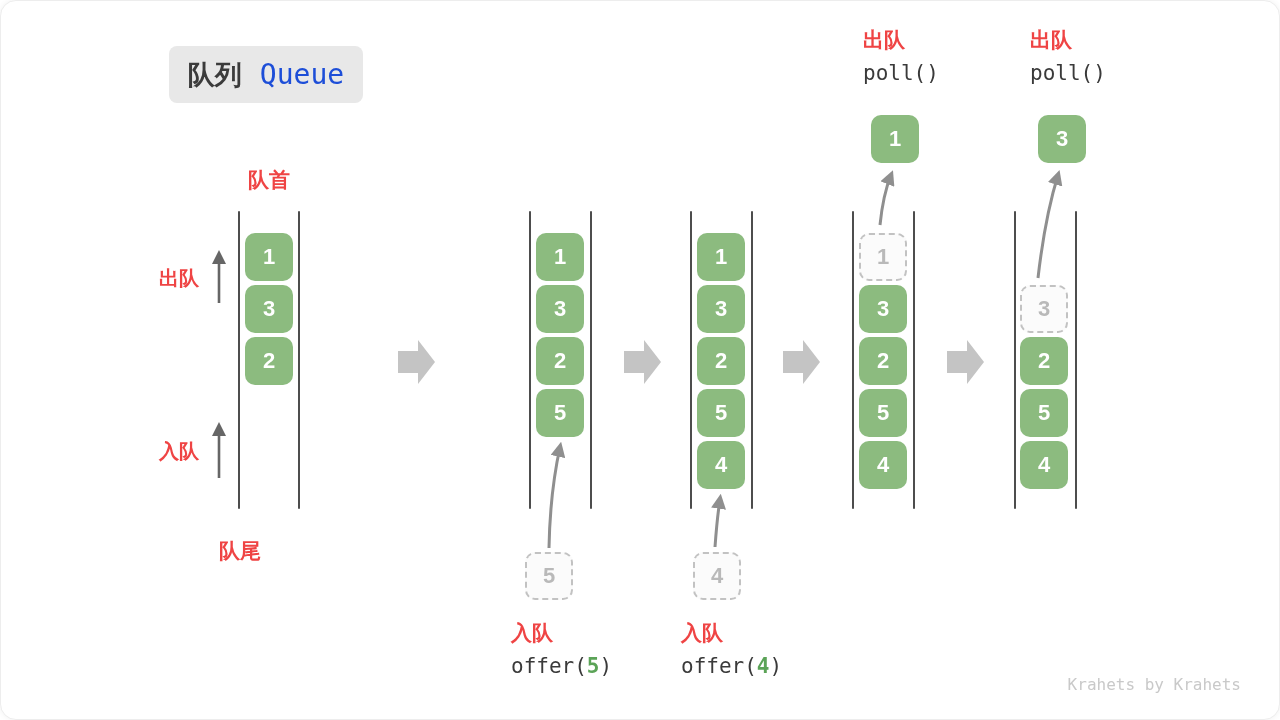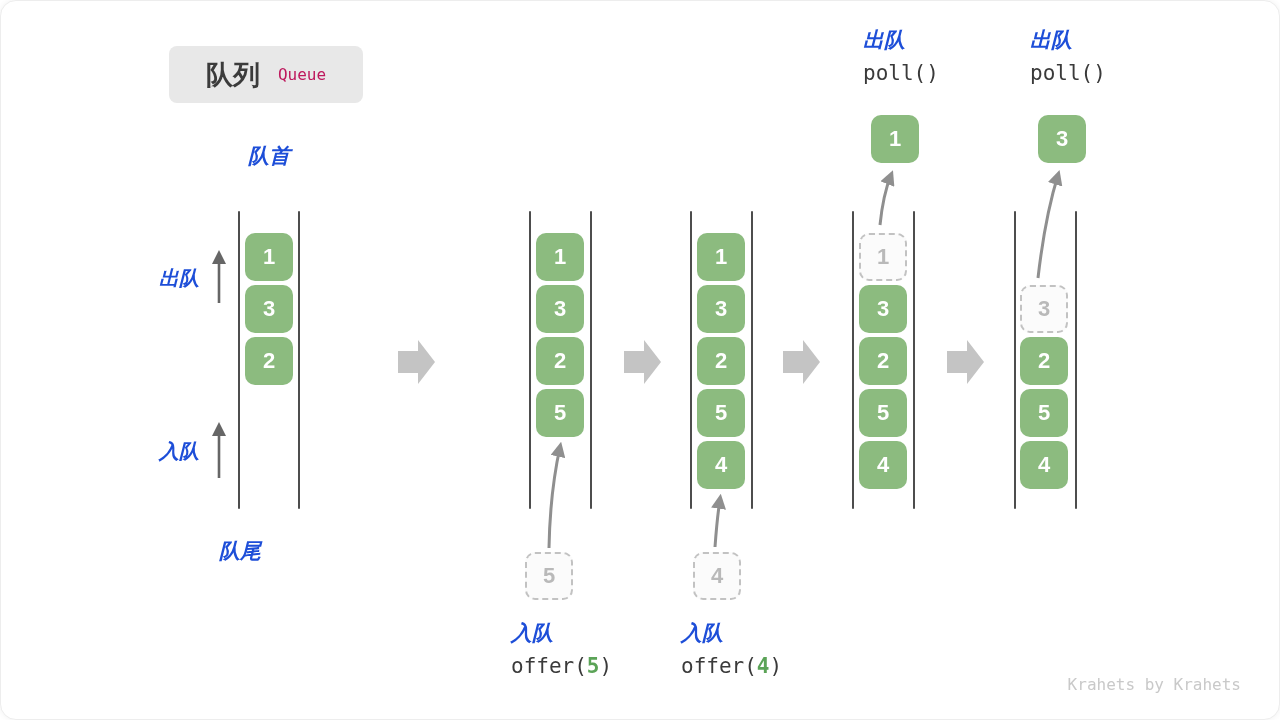--- a/index.html
+++ b/index.html
@@ -10,23 +10,23 @@
     font-family:"Liberation Sans","DejaVu Sans",sans-serif;
     color:#3a3a3a;overflow:hidden;
   }
   .abs{position:absolute;}
   
   .title-box{
     left:168px;top:45px;width:194px;height:57px;background:#e8e8e8;
     border-radius:8px;display:flex;align-items:center;justify-content:center;gap:18px;
   }
   .title-zh{font-size:27px;font-weight:bold;color:#3b3b3b;}
-  .title-en{font-family:"DejaVu Sans Mono","Liberation Mono",monospace;font-size:16px;color:#be185d;}
+  .title-en{font-family:"DejaVu Sans Mono","Liberation Mono",monospace;font-size:28px;color:#1d4ed8;}
   
-  .cjk-label{font-size:20px;font-weight:bold;color:#1d4ed8;line-height:24px;font-style:italic;}
+  .cjk-label{font-size:20px;font-weight:bold;color:#ef4444;line-height:24px;}
   
   .vline{width:2px;top:210px;height:298px;background:#4d4d4d;border-radius:1px;}
   
   .cell{
     width:48px;height:48px;border-radius:10px;box-sizing:border-box;
     display:flex;align-items:center;justify-content:center;
     font-size:22px;font-weight:bold;
   }
   .cell.green{background:#8cbb7f;color:#fff;}
   .cell.dashed{border:2px dashed #c2c2c2;background:#fbfbfb;color:#b9b9b9;font-weight:bold;}
@@ -43,21 +43,21 @@
 </head>
 <body>
 
 <div class="canvas">
 
   <div class="abs title-box">
     <span class="title-zh">队列</span>
     <span class="title-en">Queue</span>
   </div>
 
-  <div class="abs cjk-label" style="left:218px;top:143px;width:100px;text-align:center;font-size:21px;">队首</div>
+  <div class="abs cjk-label" style="left:218px;top:167px;width:100px;text-align:center;font-size:21px;">队首</div>
   <div class="abs cjk-label" style="left:218px;top:538px;width:100px;text-align:left;font-size:21px;">队尾</div>
 
   <div class="abs cjk-label" style="left:146px;top:265px;width:52px;text-align:right;">出队</div>
   <div class="abs cjk-label" style="left:146px;top:438px;width:52px;text-align:right;">入队</div>
 
   <div class="abs vline" style="left:237px;"></div>
   <div class="abs vline" style="left:297px;"></div>
   <div class="abs cell green" style="left:244px;top:232px;">1</div>
   <div class="abs cell green" style="left:244px;top:284px;">3</div>
   <div class="abs cell green" style="left:244px;top:336px;">2</div>

